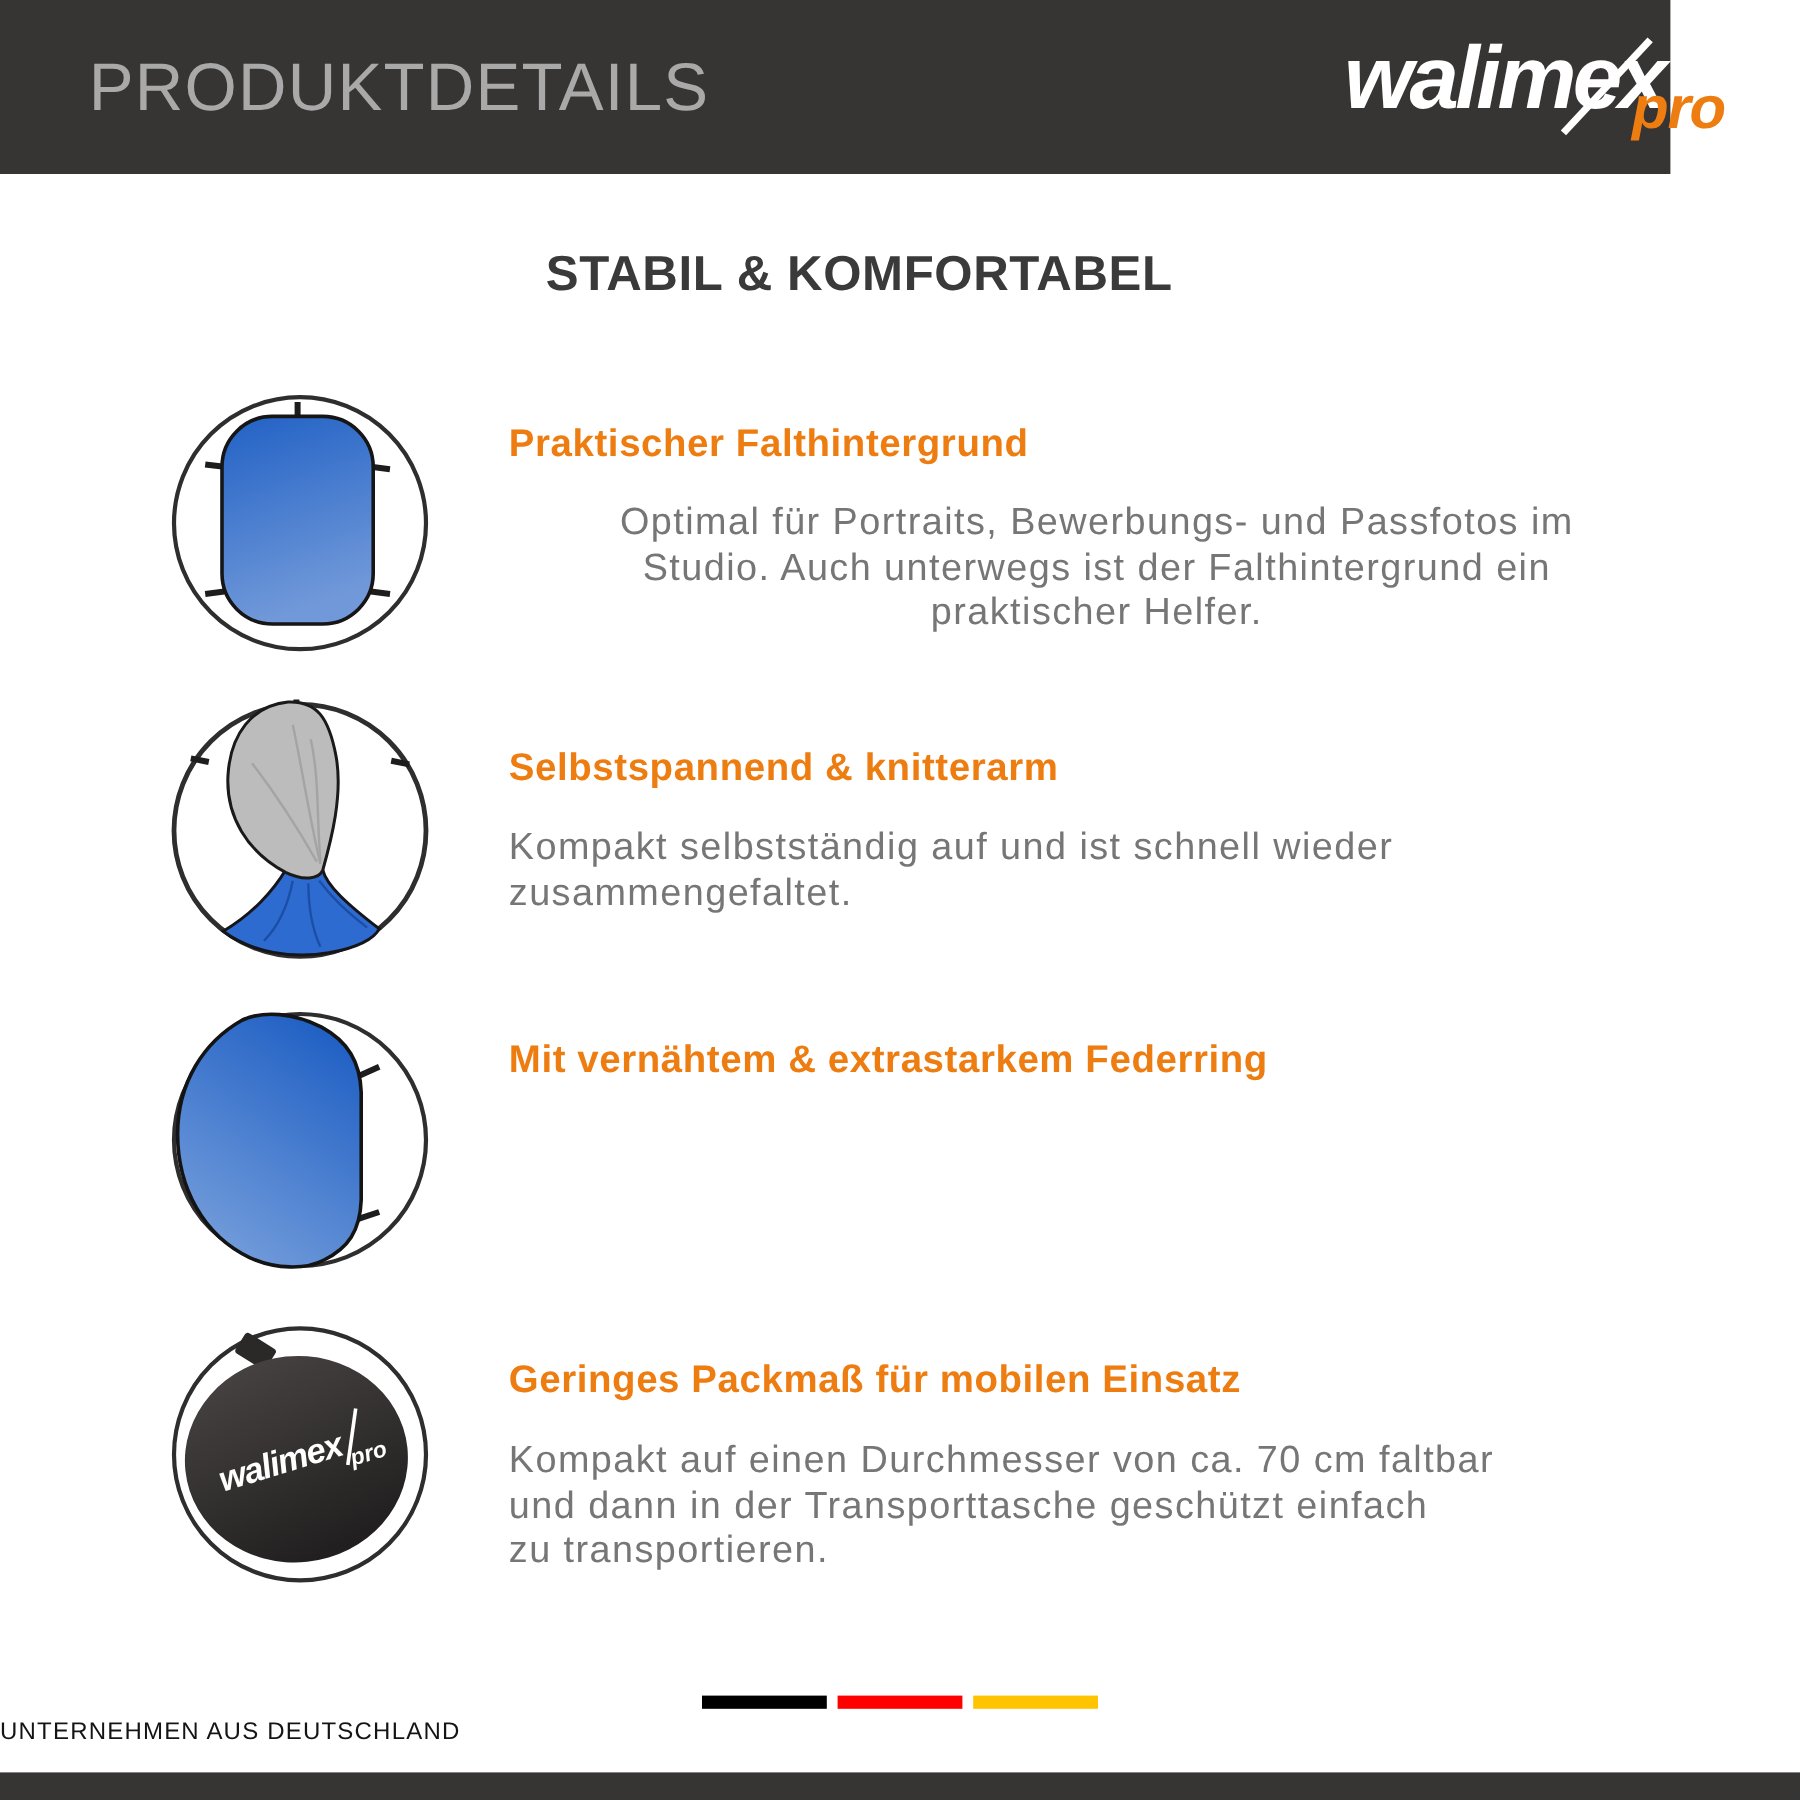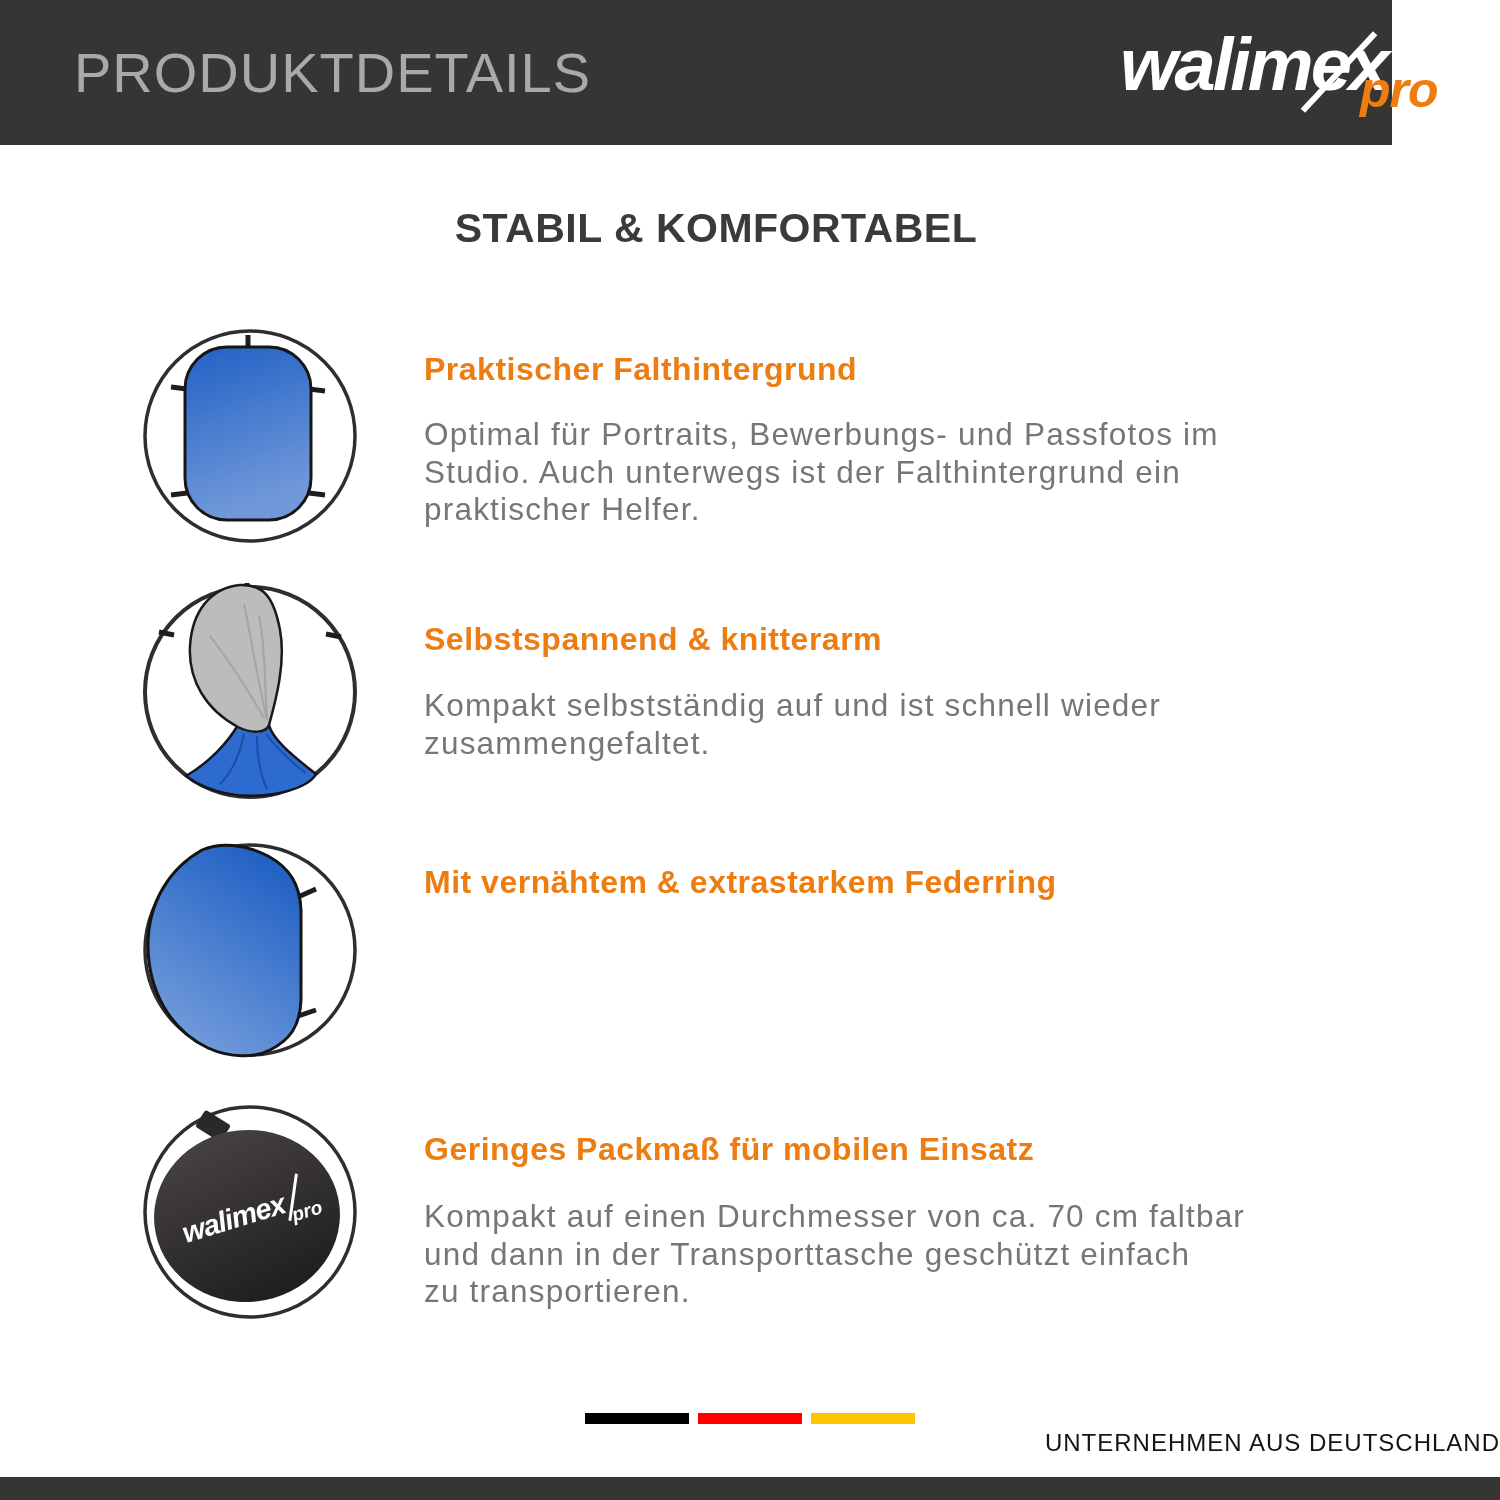--- a/index.html
+++ b/index.html
@@ -68,35 +68,35 @@
   .heading-1{top:349px;}
   .heading-2{top:619px;}
   .heading-3{top:862px;}
   .heading-4{top:1129px;text-align:right;}
   .feature-body{
     position:absolute;left:424px;width:980px;
     font-size:31.5px;line-height:37.6px;
     letter-spacing:1.2px;color:var(--body-text);
     white-space:pre-line;
   }
-  .body-1{top:416px;}
+  .body-1{top:416px;text-align:center;}
   .body-2{top:687px;}
   .body-3{top:927px;}
   .body-4{top:1198px;}
 
   
   .flag{position:absolute;left:585px;top:1413px;width:331px;height:11px;display:flex;}
   .flag-bar{height:11px;width:104px;}
   .flag-bar + .flag-bar{margin-left:9px;}
   .flag-bar.black{background:var(--flag-black);}
   .flag-bar.red{background:var(--flag-red);}
   .flag-bar.gold{background:var(--flag-gold);}
   .flag-label{
-    position:absolute;left:0;top:1431px;width:1500px;text-align:right;
-    font-size:24px;line-height:24px;letter-spacing:1px;color:#141414;white-space:nowrap;
+    position:absolute;left:0;top:1431px;width:1500px;text-align:left;
+    font-size:20px;line-height:24px;letter-spacing:1px;color:#141414;white-space:nowrap;
   }
   .bottom-strip{
     position:absolute;left:0;top:1477px;width:1500px;height:23px;
     background:var(--header-bg);
   }
 
   svg text{font-family:"Liberation Sans",sans-serif;}
 </style>
 </head>
 <body>

